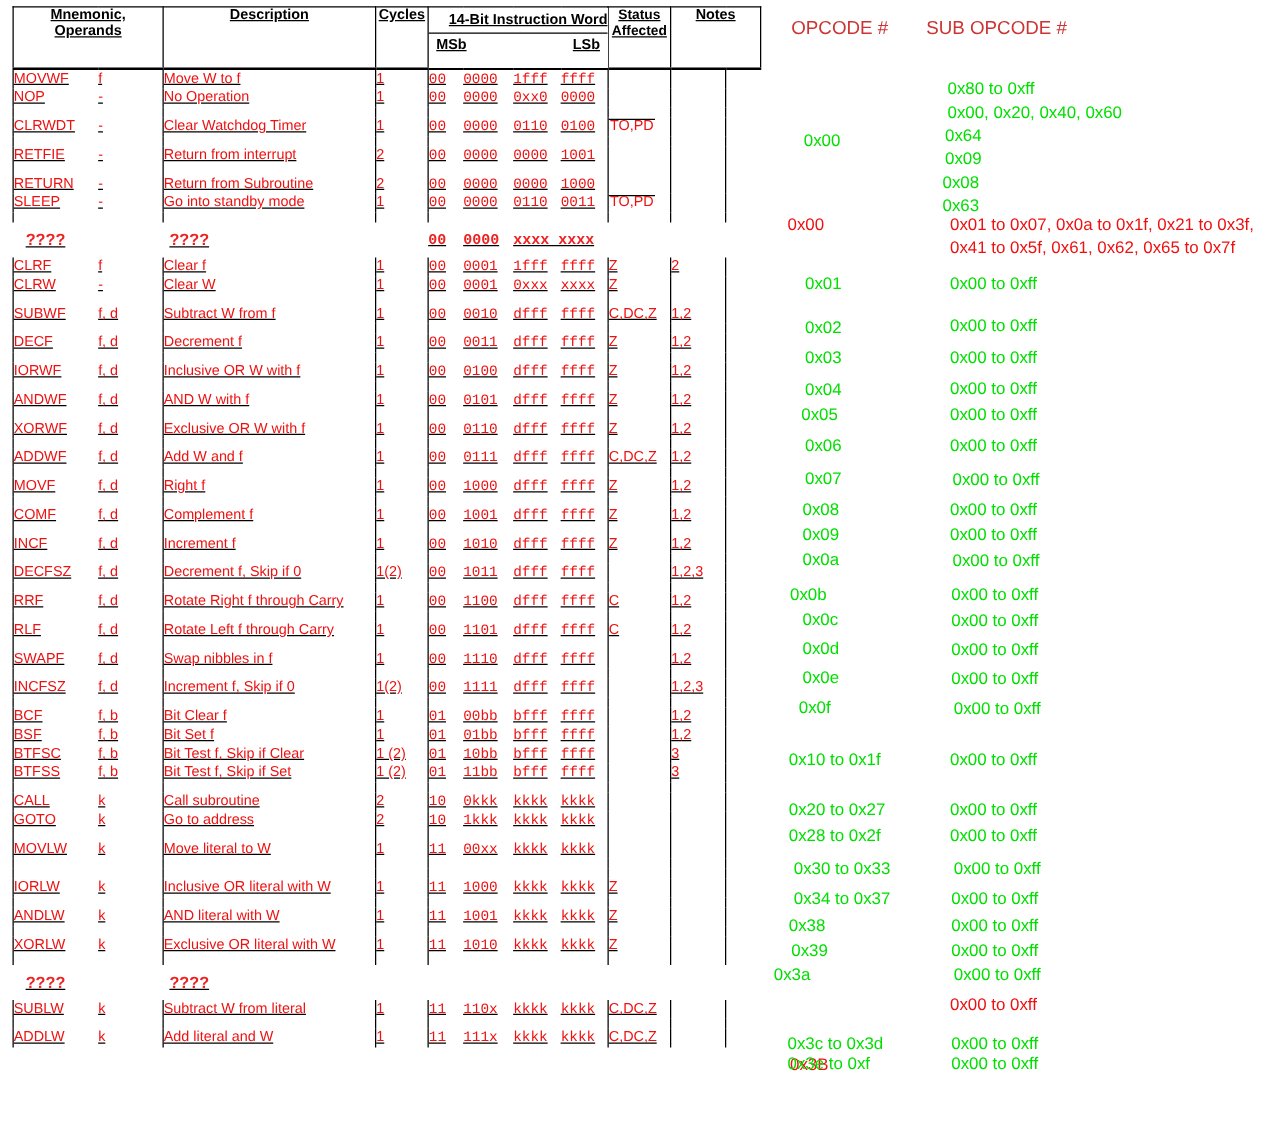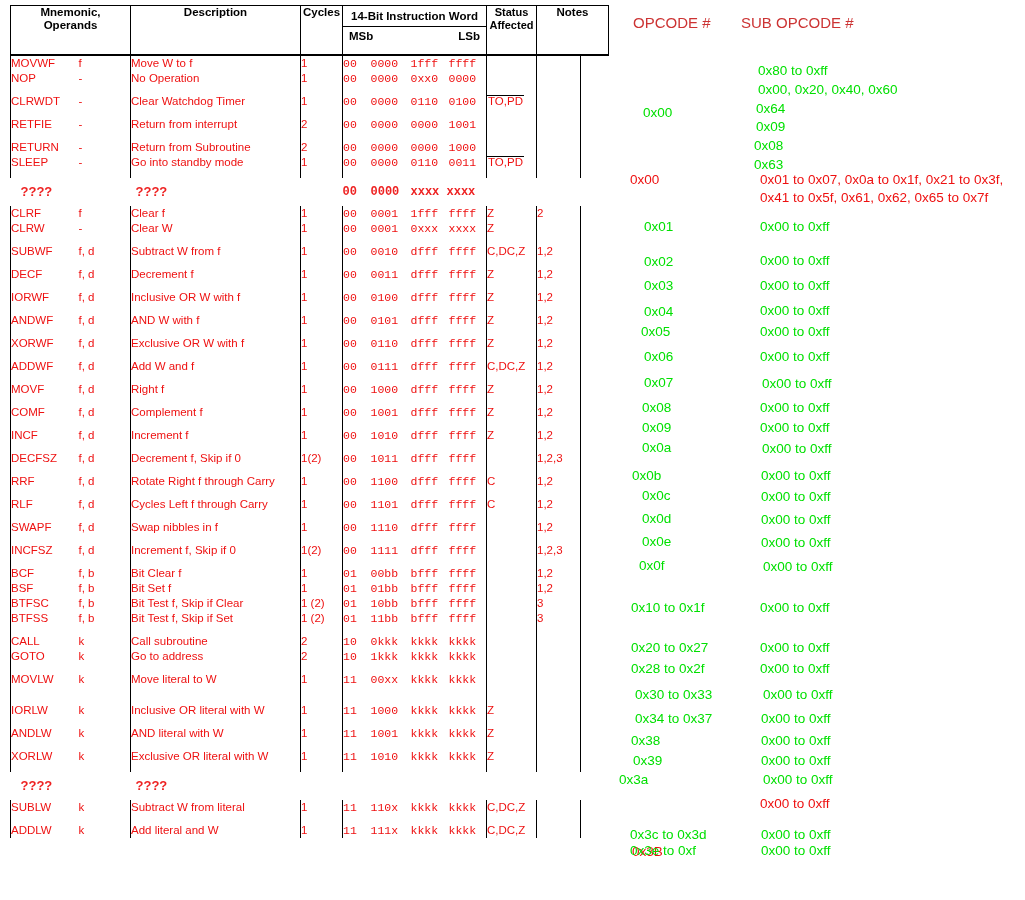--- a/index.html
+++ b/index.html
@@ -5,34 +5,34 @@
 <style>
   html,body{margin:0;padding:0;background:#ffffff;}
   body{
     font-family:"Liberation Sans", sans-serif;
     width:1025px;height:900px;position:relative;overflow:hidden;
     color:#000;
   }
   #page{position:relative;width:1025px;height:900px;}
 
   
-  #table-wrap{position:absolute;left:10px;top:5px;width:598px;}
+  #table-wrap{position:absolute;left:10px;top:5px;width:598px;text-decoration:underline;}
   table.isa{border-collapse:collapse;width:598px;table-layout:fixed;font-size:11px;}
   table.isa td,table.isa th{padding:0;vertical-align:top;}
 
   
   .hdr-row th{
     border:1px solid #000;
     text-align:center;font-weight:bold;font-size:11.5px;
     line-height:13px;
     background:#fff;
   }
   .hdr-sub{font-size:11px;}
   .hdr-iw{position:relative;padding:0 !important;}
-  .hdr-iw .iw-top{border-bottom:1px solid #000;text-align:center;padding:4px 0 3px;font-weight:bold;}
+  .hdr-iw .iw-top{border-bottom:1px solid #000;text-align:right;padding:4px 0 3px;font-weight:bold;}
   .hdr-iw .iw-bot{display:flex;justify-content:space-between;padding:3px 6px 4px;font-weight:bold;}
   tr.r td{font-size:11.5px;line-height:15px;height:15px;white-space:nowrap;}
   td.c-mn{padding-left:7px;border-left:1px solid #000;}
   td.c-op{padding-left:2px;}
   td.c-de{padding-left:5px;border-left:1px solid #000;}
   td.c-cy{padding-left:4px;border-left:1px solid #000;}
   td.c-b0,td.c-b1,td.c-b2,td.c-b3{
     font-family:"Liberation Mono", monospace;font-size:10.5px;text-align:left;letter-spacing:0px;
   }
   td.c-b0{border-left:1px solid #000;padding-left:8px;}
@@ -568,21 +568,21 @@
             <td class="c-b1"></td>
             <td class="c-b2"></td>
             <td class="c-b3"></td>
             <td class="c-st"></td>
             <td class="c-nt"></td>
             <td class="c-end"></td>
           </tr>
           <tr class="r ">
             <td class="c-mn">RLF</td>
             <td class="c-op">f, d</td>
-            <td class="c-de">Cycles Left f through Carry</td>
+            <td class="c-de">Rotate Left f through Carry</td>
             <td class="c-cy">1</td>
             <td class="c-b0">00</td>
             <td class="c-b1">1101</td>
             <td class="c-b2">dfff</td>
             <td class="c-b3">ffff</td>
             <td class="c-st">C</td>
             <td class="c-nt">1,2</td>
             <td class="c-end"></td>
           </tr>
           <tr class="gap">

